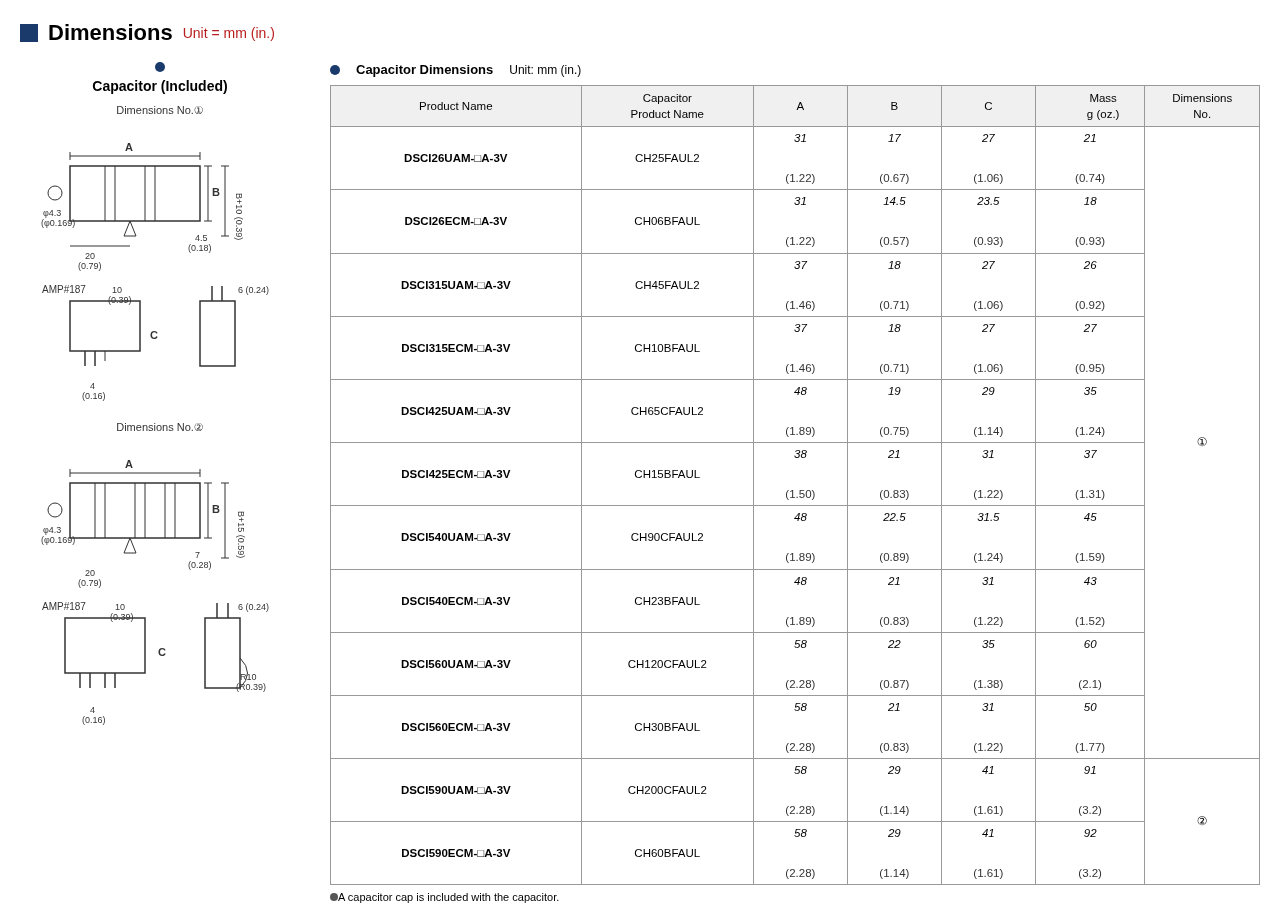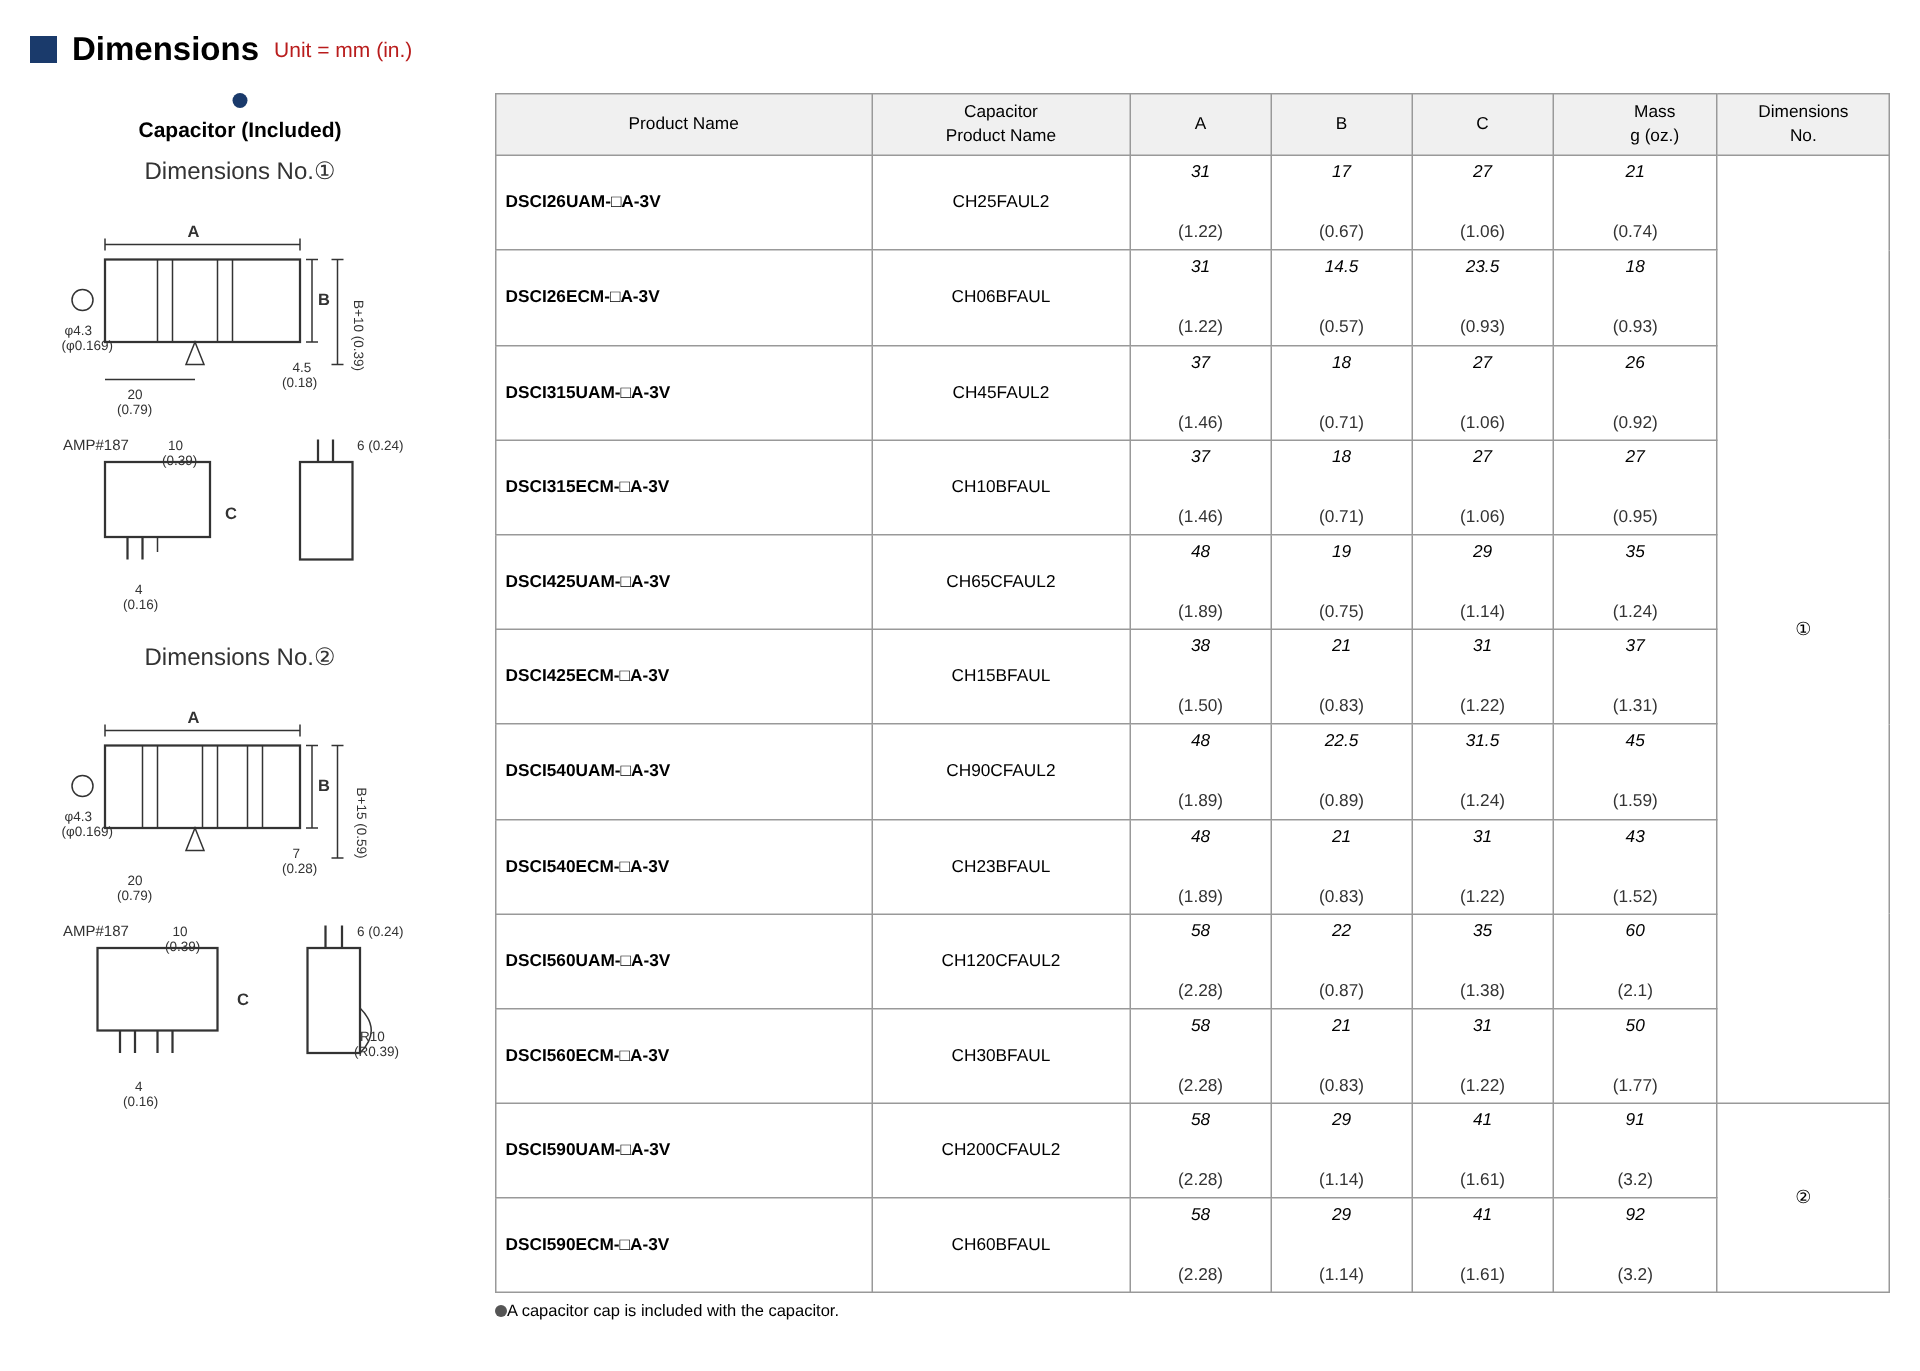--- a/index.html
+++ b/index.html
@@ -57,21 +57,21 @@
       background: #1a3a6b;
       border-radius: 50%;
       flex-shrink: 0;
     }
     .section-title {
       font-size: 14px;
       font-weight: bold;
     }
     .dim-no-label {
       text-align: center;
-      font-size: 16px;
+      font-size: 11px;
       color: #333;
       margin-bottom: 4px;
     }
     .diagram-svg {
       display: block;
       margin: 0 auto;
     }
     .cap-dims-header {
       display: flex;
       align-items: center;
@@ -100,21 +100,21 @@
     }
     table.dims-table td {
       border: 1px solid #999;
       padding: 3px 6px;
       text-align: center;
       line-height: 1.4;
       vertical-align: middle;
     }
     table.dims-table td.product-name {
       font-weight: bold;
-      text-align: left;
+      text-align: center;
       white-space: nowrap;
       margin-top: 17px;
     }
     table.dims-table td.dim-no-cell {
       font-size: 12px;
       vertical-align: middle;
     }
     .value-main {
       display: block;
       font-style: italic;
@@ -290,20 +290,25 @@
 
           <text x="118" y="58" font-size="11" fill="#333" font-weight="bold">C</text>
 
           <text x="50" y="115" font-size="9" fill="#333">4</text>
           <text x="42" y="125" font-size="9" fill="#333">(0.16)</text>
         </svg>
       </div>
     </div>
 
     <div class="right-panel">
+      <div class="cap-dims-header">
+        <div class="bullet-circle"></div>
+        <span class="cap-dims-title">Capacitor Dimensions</span>
+        <span class="cap-dims-unit">Unit: mm (in.)</span>
+      </div>
 
       <table class="dims-table">
         <thead>
           <tr>
             <th style="width:160px;">Product Name</th>
             <th style="width:110px;">Capacitor<br>Product Name</th>
             <th style="width:60px;">A</th>
             <th style="width:60px;">B</th>
             <th style="width:60px;">C</th>
             <th style="width:70px;padding-left:32px;">Mass<br>g (oz.)</th>

